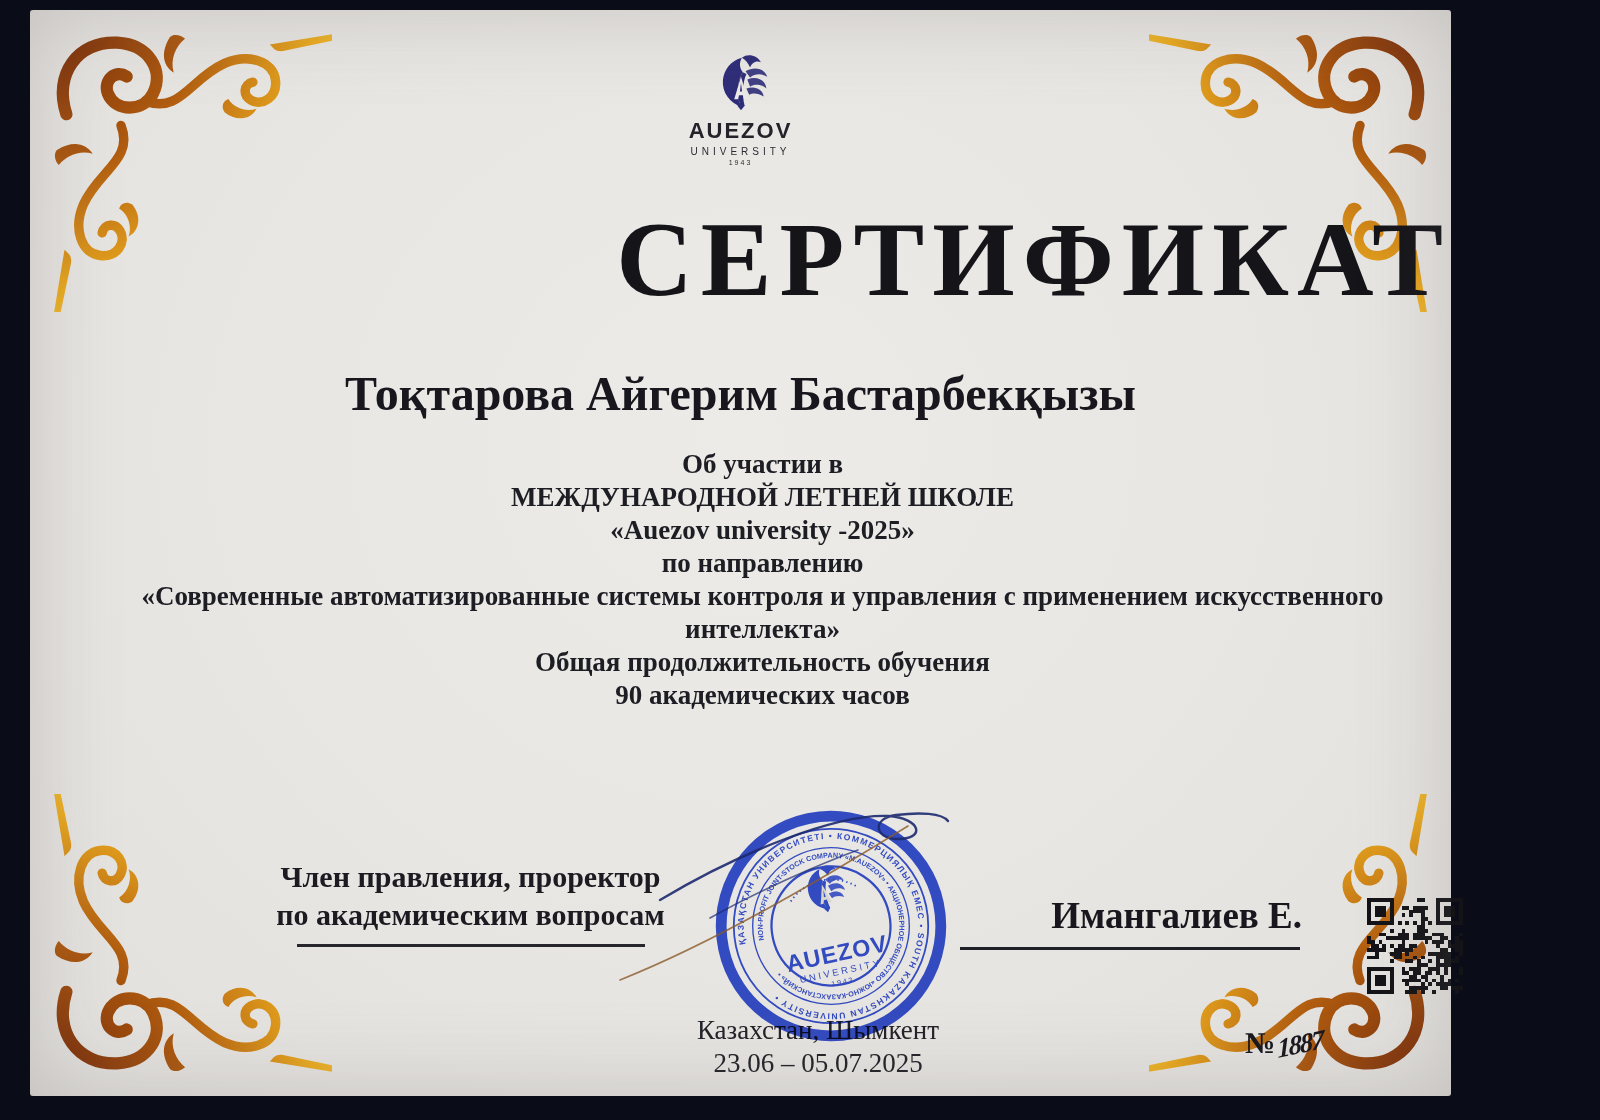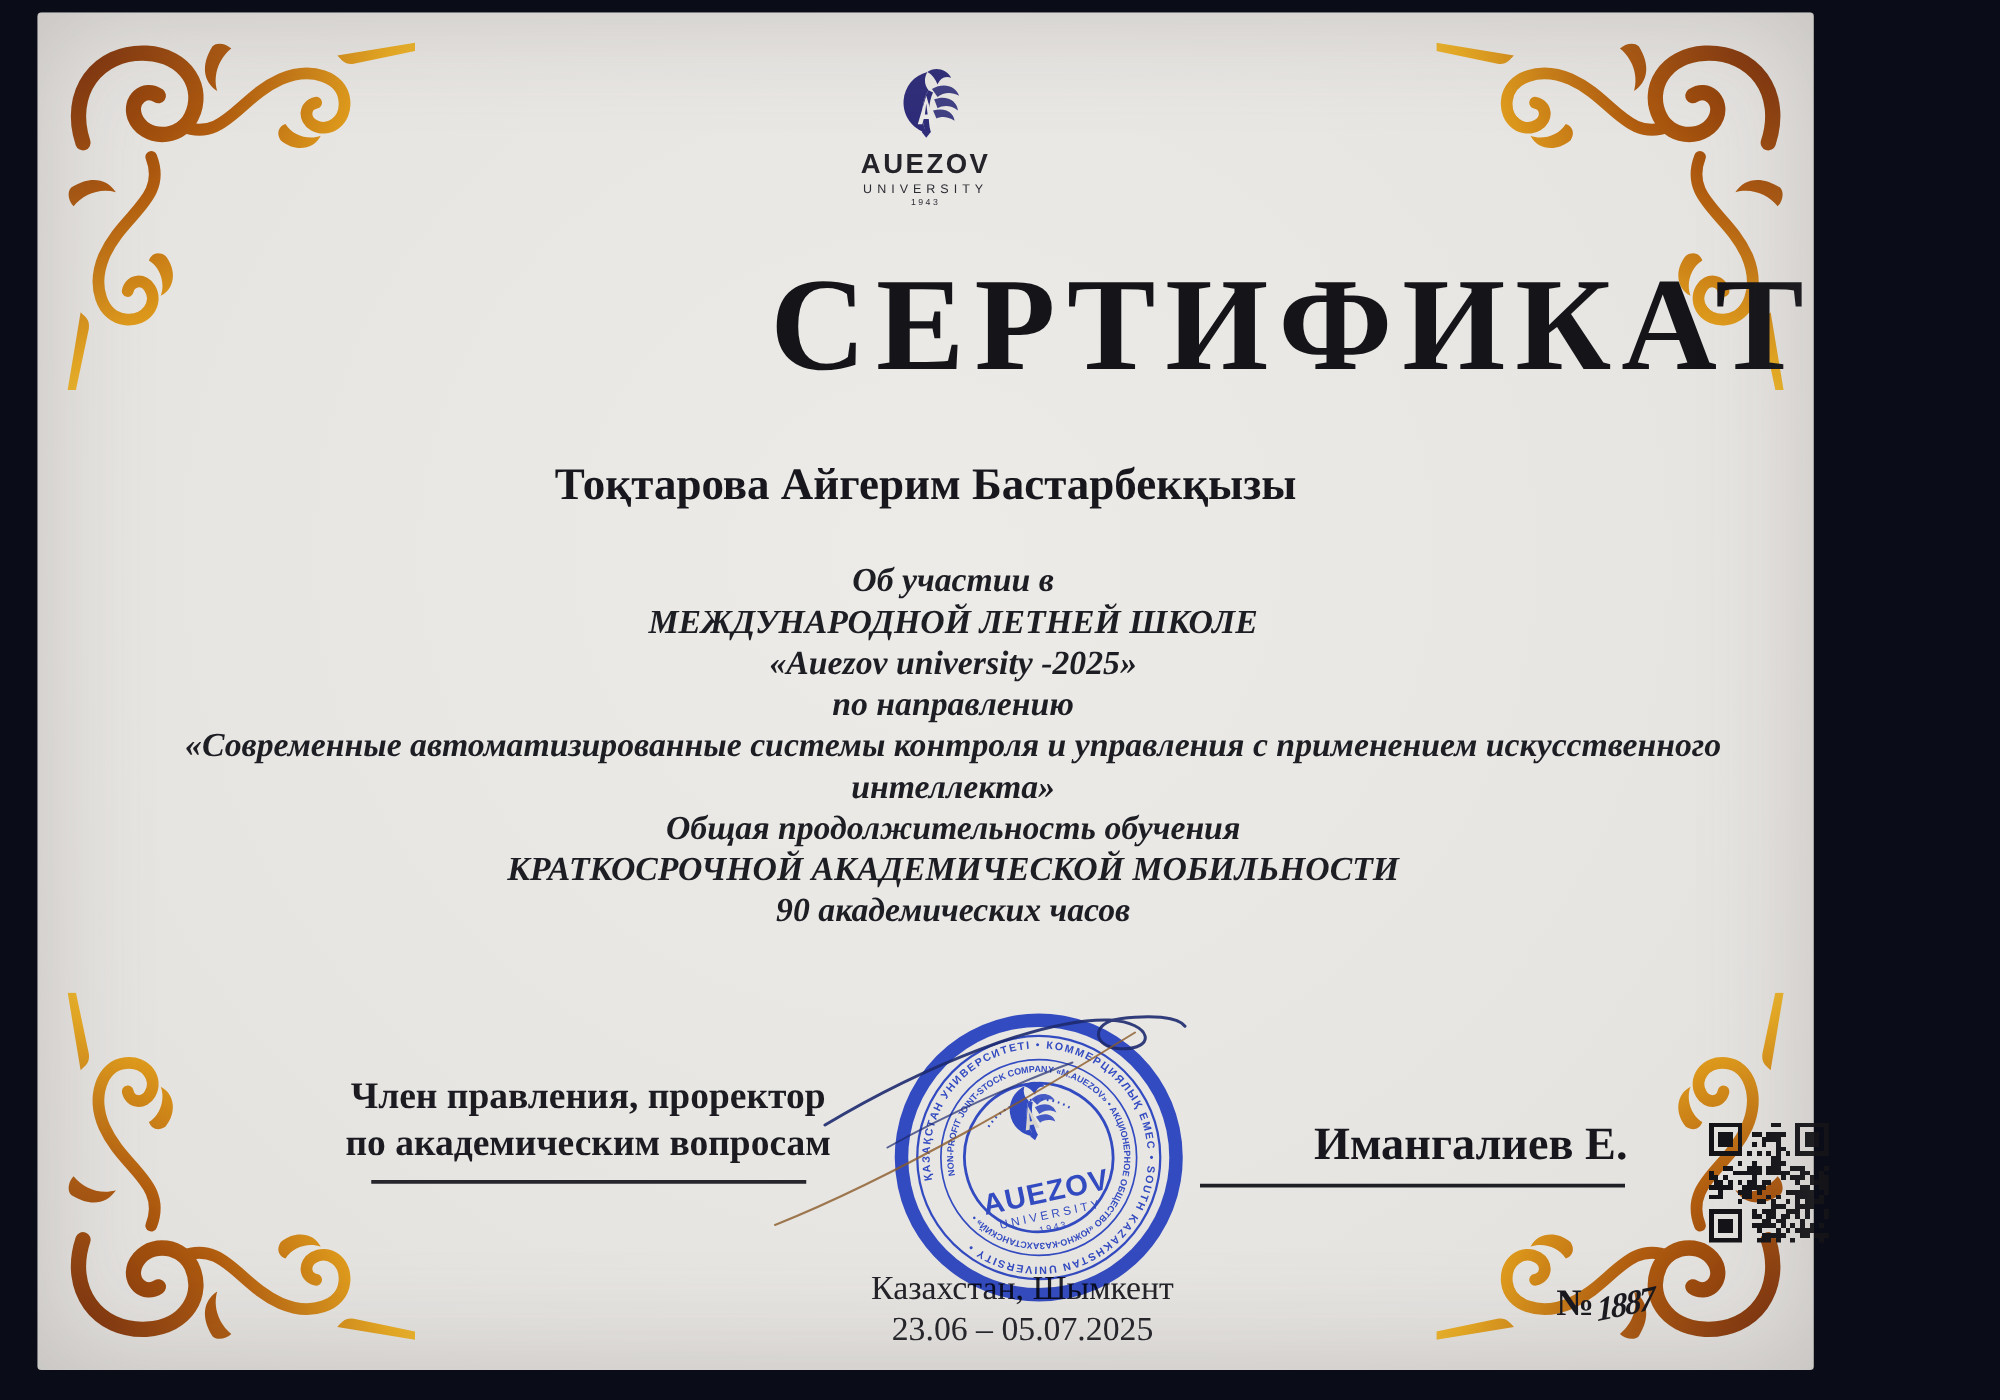--- a/index.html
+++ b/index.html
@@ -33,25 +33,25 @@
   .logo-year{font-family:"Liberation Sans","DejaVu Sans",sans-serif;font-size:7px;
     letter-spacing:2px;color:#2c2c33;margin-top:2px;}
 
   .title{
     position:absolute;top:192px;left:0;right:0;text-align:right;
     font-size:106px;font-weight:bold;letter-spacing:8px;color:#141419;
     line-height:1.1;margin:0;
   }
   .recipient{
     position:absolute;top:356px;left:0;right:0;text-align:center;
-    font-size:36px;font-weight:bold;color:#17171d;
+    font-size:48px;font-weight:bold;color:#17171d;
   }
   .bodytext{
     position:absolute;top:438px;left:0;right:0;text-align:center;
-    font-size:27px;font-weight:bold;font-style:italic;color:#1d1d24;
+    font-size:27px;font-weight:bold;color:#1d1d24;
     line-height:33px;white-space:nowrap;padding-left:44px;
   }
   .signer-block{
     position:absolute;left:128px;top:848px;width:625px;text-align:center;
     font-size:30px;font-weight:bold;color:#1b1b21;line-height:38px;
   }
   .signer-rule{width:348px;margin:10px auto 0 auto;border-top:3px solid #26262c;}
   .signee-block{
     position:absolute;left:928px;top:884px;width:344px;text-align:right;
     font-size:37px;font-weight:bold;color:#17171d;
@@ -142,21 +142,20 @@
     <div class="recipient">Тоқтарова Айгерим Бастарбекқызы</div>
 
     <div class="bodytext">
       <div>Об участии в</div>
       <div>МЕЖДУНАРОДНОЙ ЛЕТНЕЙ ШКОЛЕ</div>
       <div>«Auezov university -2025»</div>
       <div>по направлению</div>
       <div>«Современные автоматизированные системы контроля и управления с применением искусственного</div>
       <div>интеллекта»</div>
       <div>Общая продолжительность обучения</div>
-      <div>КРАТКОСРОЧНОЙ АКАДЕМИЧЕСКОЙ МОБИЛЬНОСТИ</div>
       <div>90 академических часов</div>
     </div>
 
     <div class="signer-block">
       <div>Член правления, проректор</div>
       <div>по академическим вопросам</div>
       <div class="signer-rule"></div>
     </div>
 
     <div class="signee-block">

